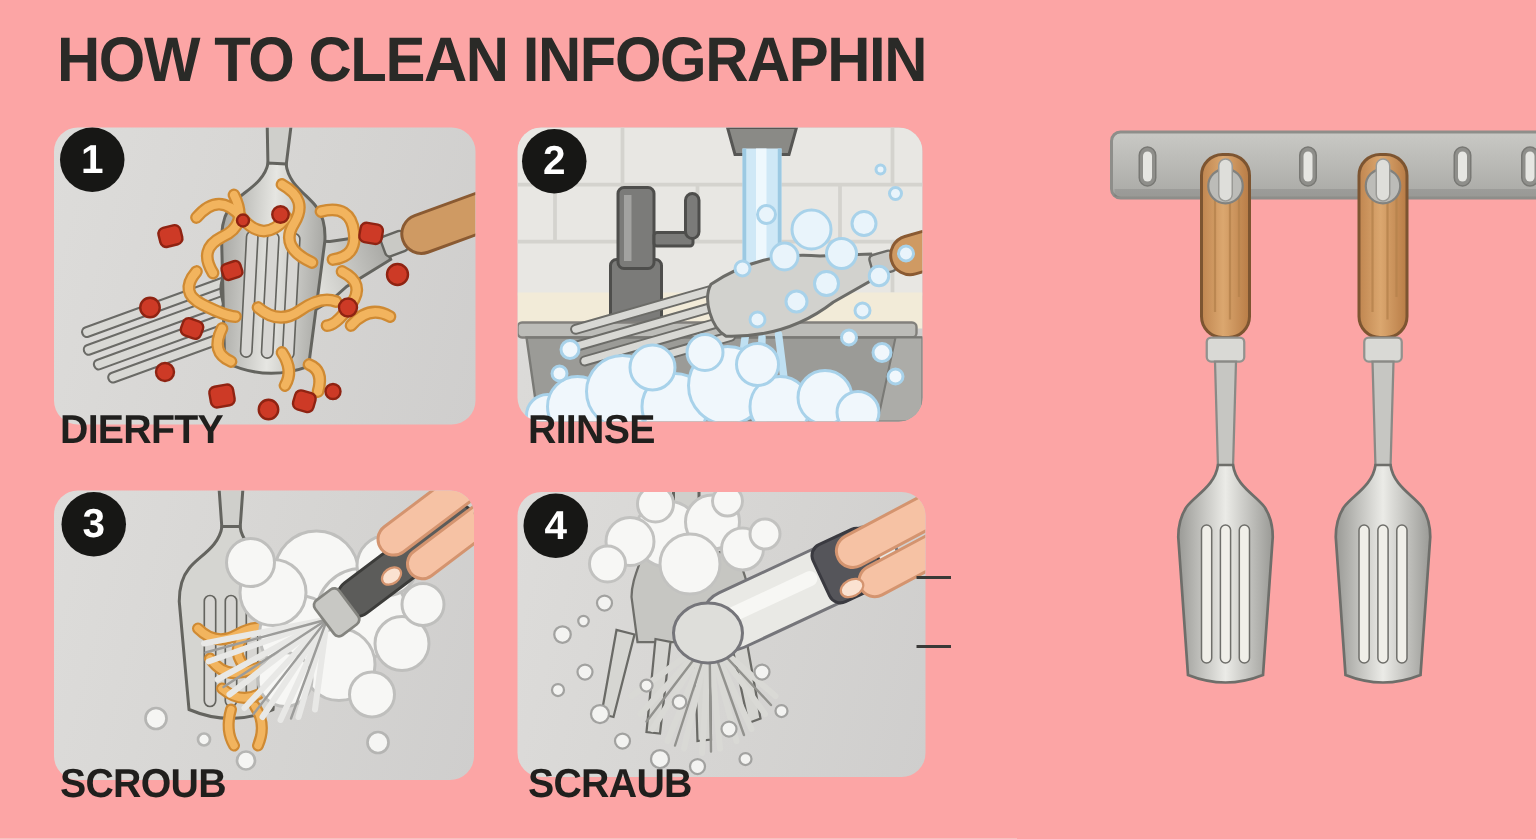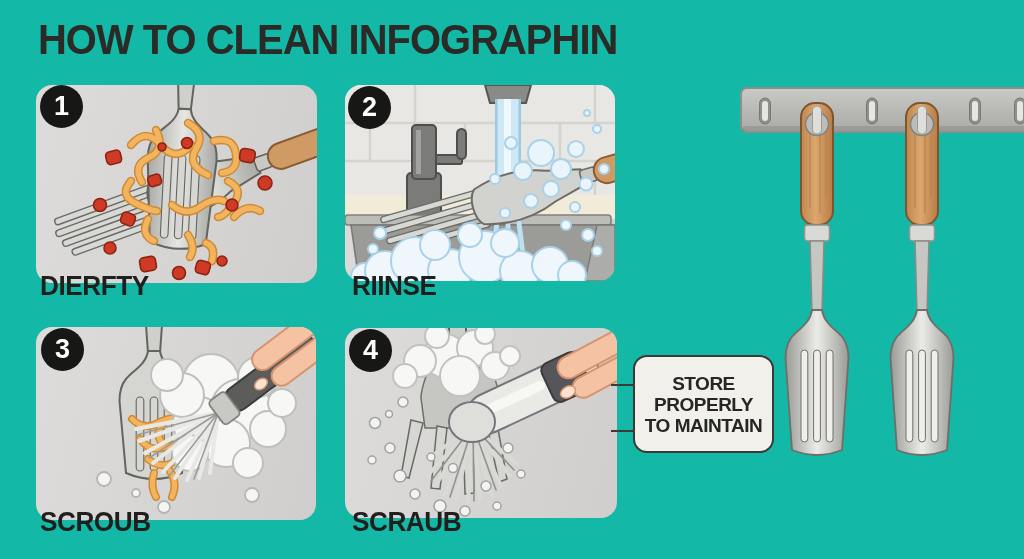--- a/index.html
+++ b/index.html
@@ -1,17 +1,17 @@
 <!DOCTYPE html>
 <html><head>
 <meta charset="utf-8">
 <style>
   html,body{margin:0;padding:0;}
   body{font-family:"Liberation Sans",sans-serif;background:#f0efe9;}
-  #stage{position:relative;width:1024px;height:559px;background:#14b8a6;overflow:hidden;}
+  #stage{position:relative;width:1024px;height:559px;background:#fca5a5;overflow:hidden;}
   .title{position:absolute;left:38px;top:16px;font-size:42px;font-weight:bold;
          color:#2a2a27;letter-spacing:-1px;transform:scaleX(.95);transform-origin:left top;white-space:nowrap;}
   .panel{position:absolute;border-radius:16px;overflow:hidden;
          background:linear-gradient(105deg,#dddcda 0%,#d5d4d2 60%,#cfcecd 100%);}
   #p1{left:36px;top:85px;width:281px;height:198px;}
   #p2{left:345px;top:85px;width:270px;height:196px;}
   #p3{left:36px;top:327px;width:280px;height:193px;}
   #p4{left:345px;top:328px;width:272px;height:190px;}
   .badge{position:absolute;width:43px;height:43px;border-radius:50%;background:#171715;
          color:#fff;font-size:27px;font-weight:bold;display:flex;align-items:center;justify-content:center;z-index:5;}
@@ -325,25 +325,20 @@
   <div class="badge b3">3</div>
   <div class="badge b4">4</div>
 
   <div class="step-label l1">DIERFTY</div>
   <div class="step-label l2">RIINSE</div>
   <div class="step-label l3">SCROUB</div>
   <div class="step-label l4">SCRAUB</div>
 
   <div class="stub s1"></div>
   <div class="stub s2"></div>
-  <div class="callout">
-    <div>STORE</div>
-    <div>PROPERLY</div>
-    <div>TO MAINTAIN</div>
-  </div>
 
   <svg id="rack" width="291" height="420" viewBox="0 0 291 420">
     <defs>
       <linearGradient id="barGrad" x1="0" y1="0" x2="0" y2="1">
         <stop offset="0" stop-color="#c9c9c5"></stop>
           <stop offset="1" stop-color="#a9a9a5"></stop>
       </linearGradient>
       <linearGradient id="woodG" x1="0" y1="0" x2="1" y2="0">
         <stop offset="0" stop-color="#c08650"></stop>
           <stop offset=".45" stop-color="#dba76f"></stop>

